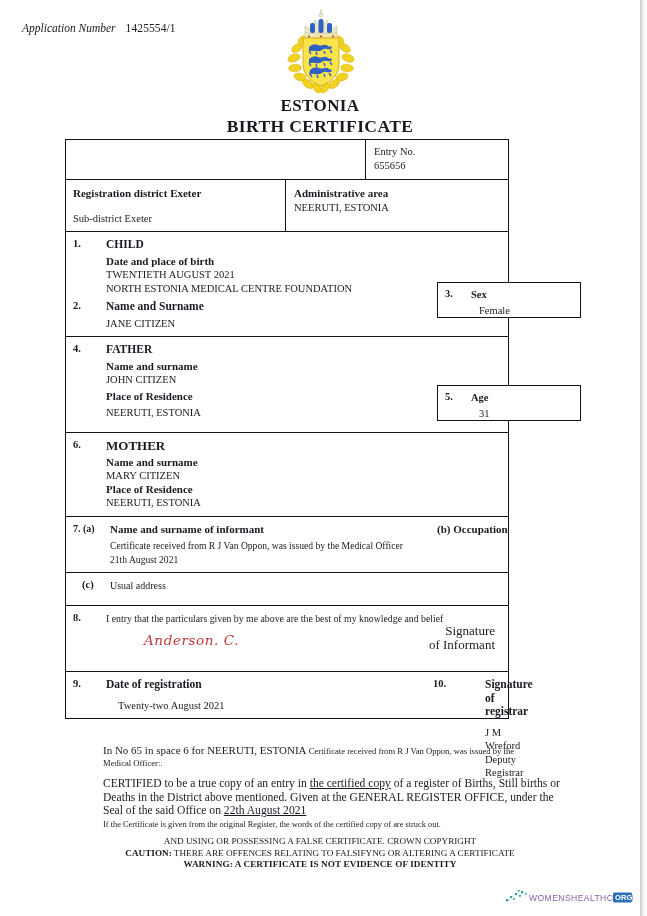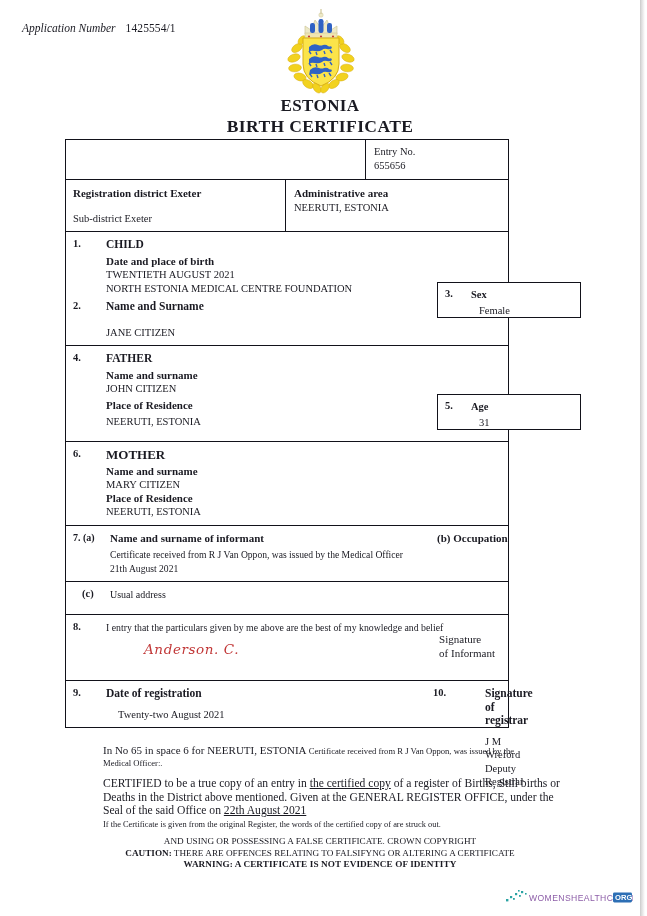--- a/index.html
+++ b/index.html
@@ -299,21 +299,21 @@
         <div class="b ln" style="font-size:11.5px;">CHILD</div>
         <div class="sp3"></div>
         <div class="b ln" style="font-size:11px;">Date and place of birth</div>
         <div class="ln">TWENTIETH AUGUST 2021</div>
         <div class="ln">NORTH ESTONIA MEDICAL CENTRE FOUNDATION</div>
         <div class="sp3"></div>
         <div style="display:flex;margin-left:-40px;">
           <div class="num" style="padding-top:2px;">2.</div>
           <div>
             <div class="b ln" style="font-size:11.5px;padding-top:2px;">Name and Surname</div>
-            <div class="ln" style="padding-top:3px;margin-top:9px;">JANE CITIZEN</div>
+            <div class="ln" style="padding-top:3px;">JANE CITIZEN</div>
           </div>
         </div>
       </div>
       <div class="inset" id="sex-box" style="top:50px;">
         <div class="inum">3.</div>
         <div class="ibody">
           <div class="b ln">Sex</div>
           <div class="ln" style="padding-left:8px;padding-top:2px;">Female</div>
         </div>
       </div>
@@ -366,21 +366,21 @@
       <div class="body">
         <div class="ln" style="font-size:10px;">Usual address</div>
       </div>
     </div>
 
     <div class="row" style="min-height:66px;">
       <div class="num">8.</div>
       <div class="body" style="position:relative;">
         <div class="ln" style="font-size:9.8px;">I entry that the particulars given by me above are the best of my knowledge and belief</div>
         <div class="signature">Anderson. C.</div>
-        <div class="sig-right" style="font-size:11px;">
+        <div class="sig-right" style="font-size:13px;text-align:right;">
           <div>Signature</div>
           <div>of Informant</div>
         </div>
       </div>
     </div>
 
     <div class="row last" style="min-height:44px;">
       <div class="num">9.</div>
       <div class="body" style="position:relative;">
         <div class="b ln" style="font-size:11.5px;">Date of registration</div>

